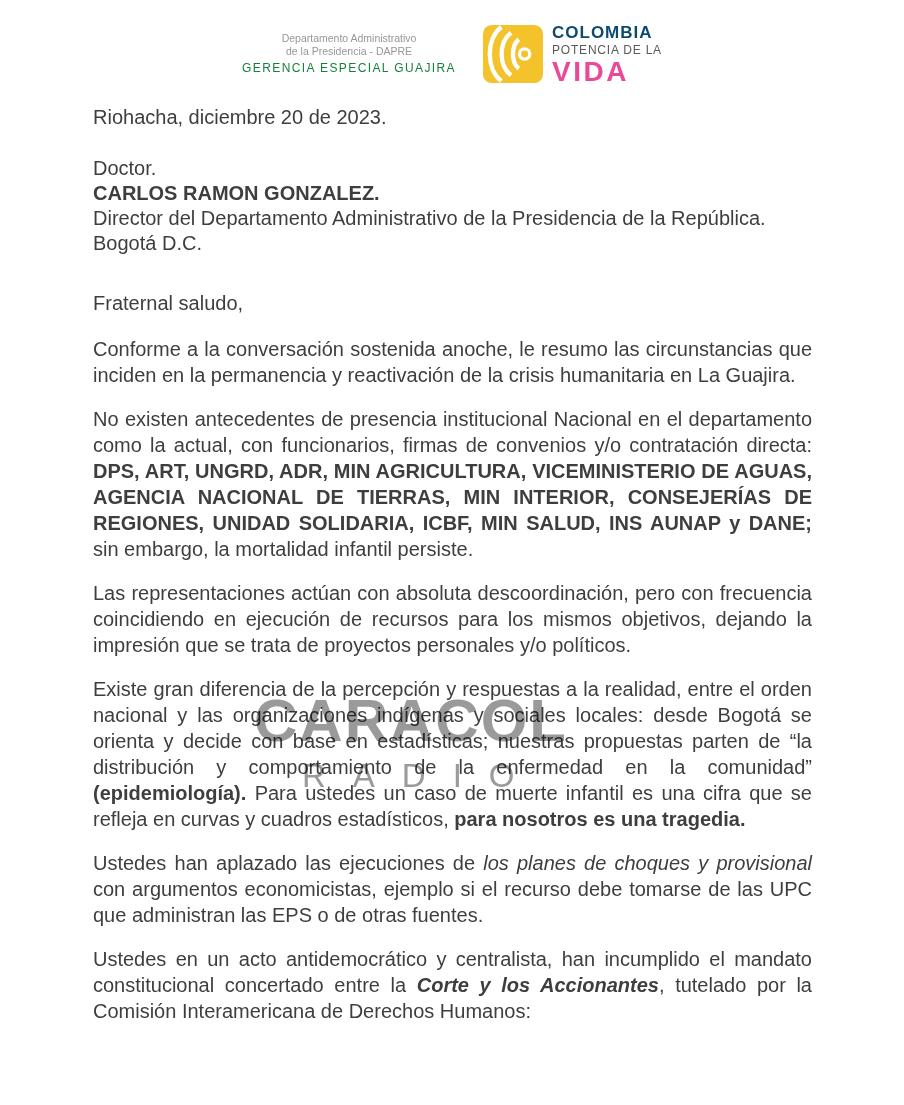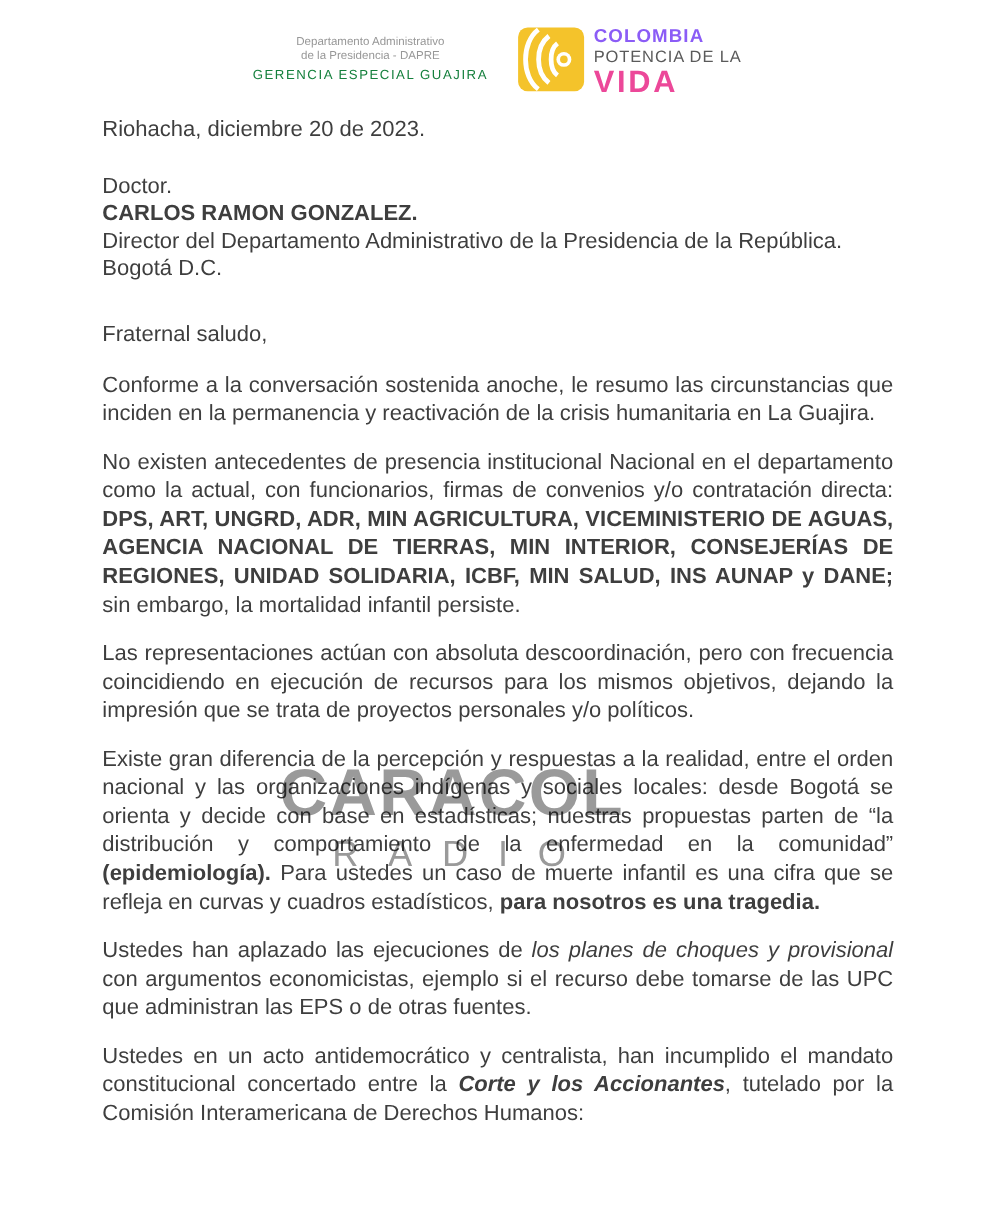--- a/index.html
+++ b/index.html
@@ -19,22 +19,22 @@
     gap:26px;padding-top:24px;
   }
   .dept-block{
     text-align:center;color:#979797;padding-top:8px;
   }
   .dept-line{font-size:10.5px;line-height:13px;}
   .dept-line3{font-size:12px;line-height:16px;color:#15803d;letter-spacing:1.4px;margin-top:2px;font-weight:500;}
 
   .logo{display:flex;align-items:flex-start;gap:8px;}
   .logo-text{display:flex;flex-direction:column;line-height:1;}
-  .logo-colombia{font-size:17px;font-weight:700;color:#8b5cf6;letter-spacing:1px;}
-  .logo-potencia{font-size:15px;color:#5a5a5a;letter-spacing:0.8px;margin-top:3px;}
+  .logo-colombia{font-size:17px;font-weight:700;color:#0c4a6e;letter-spacing:1px;}
+  .logo-potencia{font-size:12px;color:#5a5a5a;letter-spacing:0.8px;margin-top:3px;}
   .logo-vida{font-size:28px;font-weight:700;color:#ec4899;letter-spacing:2.5px;margin-top:2px;}
 
   
   .letter{
     margin:0 92px 0 93px;
     font-size:20px;line-height:26px;
   }
   .date{margin-top:16px;}
   .recipient{margin-top:26px;line-height:25px;}
   .recipient .name{font-weight:700;}

